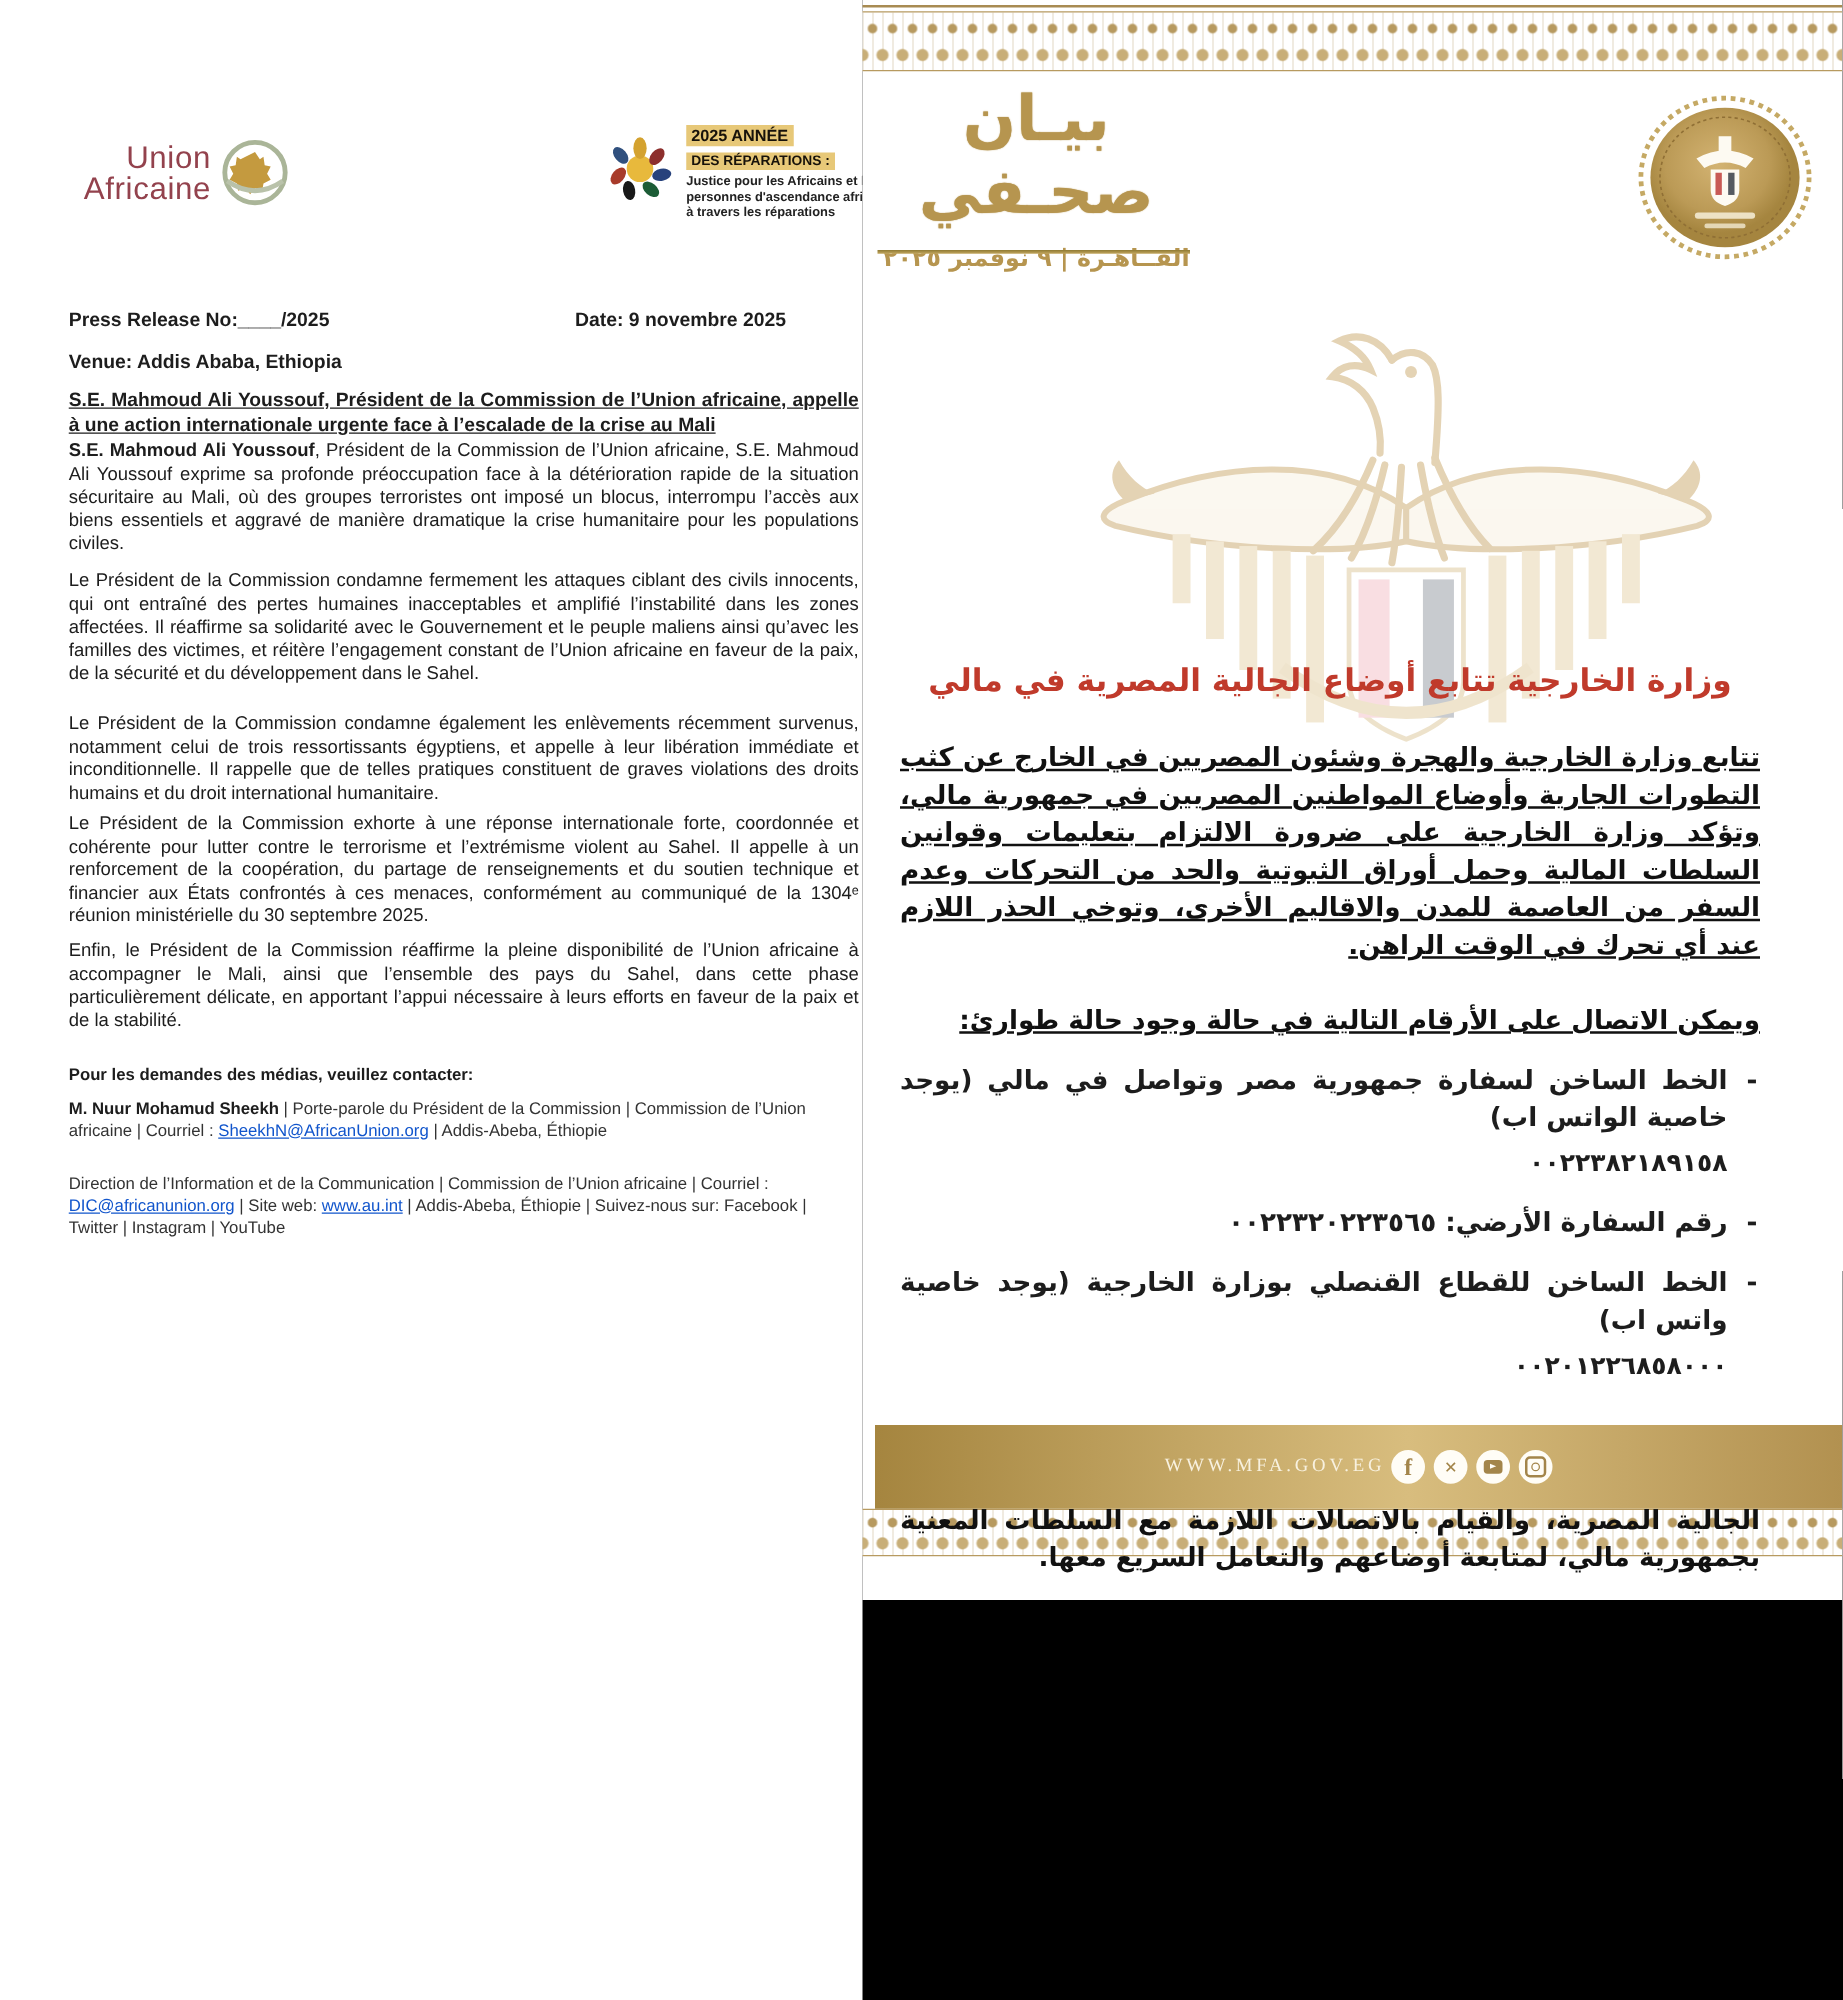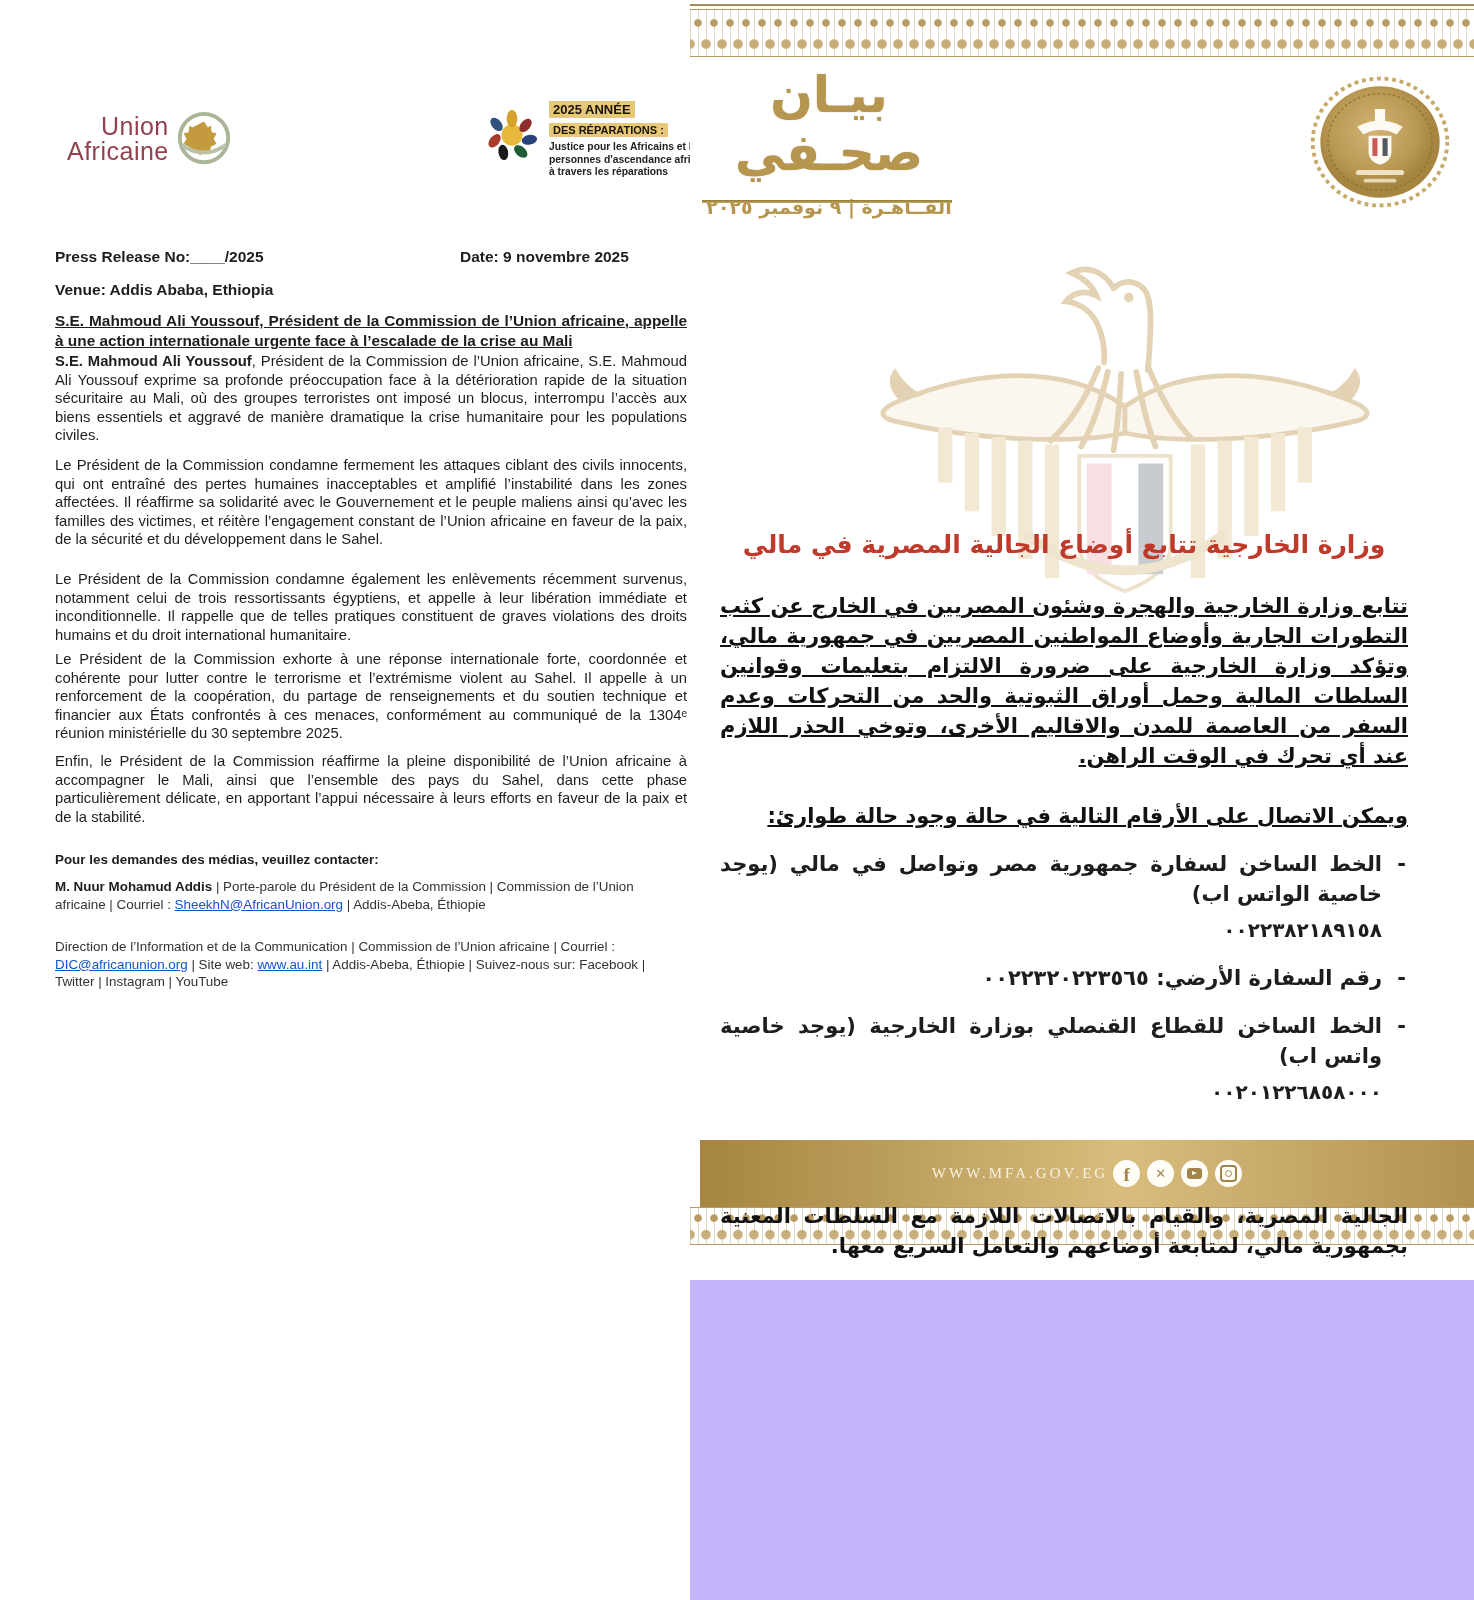--- a/index.html
+++ b/index.html
@@ -1,16 +1,16 @@
 <!DOCTYPE html>
 <html><head>
 <meta charset="utf-8">
 <style>
   html,body{margin:0;padding:0;background:#ffffff;}
-  .canvas{position:relative;width:1474px;height:1600px;background:#c4b5fd;overflow:hidden;
+  .canvas{position:relative;width:1474px;height:1600px;background:#000000;overflow:hidden;
           font-family:"Liberation Sans","DejaVu Sans",sans-serif;color:#1d1d1d;}
 
   
   .left-doc{position:absolute;left:0;top:0;width:690px;height:1600px;background:#fff;}
   .lblock{position:absolute;left:55px;width:632px;}
 
   .logos-row{top:100px;height:96px;}
   .au-logo{position:absolute;left:12px;top:10px;display:flex;align-items:center;gap:6px;}
   .au-logo-text{text-align:right;color:#93424d;font-size:25px;line-height:25px;font-weight:400;letter-spacing:.5px;}
   .au-emblem{width:58px;height:58px;}
@@ -152,21 +152,21 @@
       <span class="lead">S.E. Mahmoud Ali Youssouf</span><span>, Président de la Commission de l’Union africaine, S.E. Mahmoud Ali Youssouf exprime sa profonde préoccupation face à la détérioration rapide de la situation sécuritaire au Mali, où des groupes terroristes ont imposé un blocus, interrompu l’accès aux biens essentiels et aggravé de manière dramatique la crise humanitaire pour les populations civiles.</span>
     </div>
     <div class="lblock para p2">Le Président de la Commission condamne fermement les attaques ciblant des civils innocents, qui ont entraîné des pertes humaines inacceptables et amplifié l’instabilité dans les zones affectées. Il réaffirme sa solidarité avec le Gouvernement et le peuple maliens ainsi qu’avec les familles des victimes, et réitère l’engagement constant de l’Union africaine en faveur de la paix, de la sécurité et du développement dans le Sahel.</div>
     <div class="lblock para p3">Le Président de la Commission condamne également les enlèvements récemment survenus, notamment celui de trois ressortissants égyptiens, et appelle à leur libération immédiate et inconditionnelle. Il rappelle que de telles pratiques constituent de graves violations des droits humains et du droit international humanitaire.</div>
     <div class="lblock para p4">Le Président de la Commission exhorte à une réponse internationale forte, coordonnée et cohérente pour lutter contre le terrorisme et l’extrémisme violent au Sahel. Il appelle à un renforcement de la coopération, du partage de renseignements et du soutien technique et financier aux États confrontés à ces menaces, conformément au communiqué de la 1304ᵉ réunion ministérielle du 30 septembre 2025.</div>
     <div class="lblock para p5">Enfin, le Président de la Commission réaffirme la pleine disponibilité de l’Union africaine à accompagner le Mali, ainsi que l’ensemble des pays du Sahel, dans cette phase particulièrement délicate, en apportant l’appui nécessaire à leurs efforts en faveur de la paix et de la stabilité.</div>
 
     <div class="lblock media-heading">Pour les demandes des médias, veuillez contacter:</div>
 
     <div class="lblock contact c1">
-      <span class="cname">M. Nuur Mohamud Addis</span><span> | Porte-parole du Président de la Commission | Commission de l’Union africaine | Courriel : </span><a class="doclink">SheekhN@AfricanUnion.org</a><span> | Addis-Abeba, Éthiopie</span>
+      <span class="cname">M. Nuur Mohamud Sheekh</span><span> | Porte-parole du Président de la Commission | Commission de l’Union africaine | Courriel : </span><a class="doclink">SheekhN@AfricanUnion.org</a><span> | Addis-Abeba, Éthiopie</span>
     </div>
 
     <div class="lblock contact c2">
       <span>Direction de l’Information et de la Communication | Commission de l’Union africaine | Courriel : </span><a class="doclink">DIC@africanunion.org</a><span> | Site web: </span><a class="doclink">www.au.int</a><span> | Addis-Abeba, Éthiopie | Suivez-nous sur: Facebook | Twitter | Instagram | YouTube</span>
     </div>
   </div>
 
   <div class="right-doc">
 
     <div class="topline"></div>

